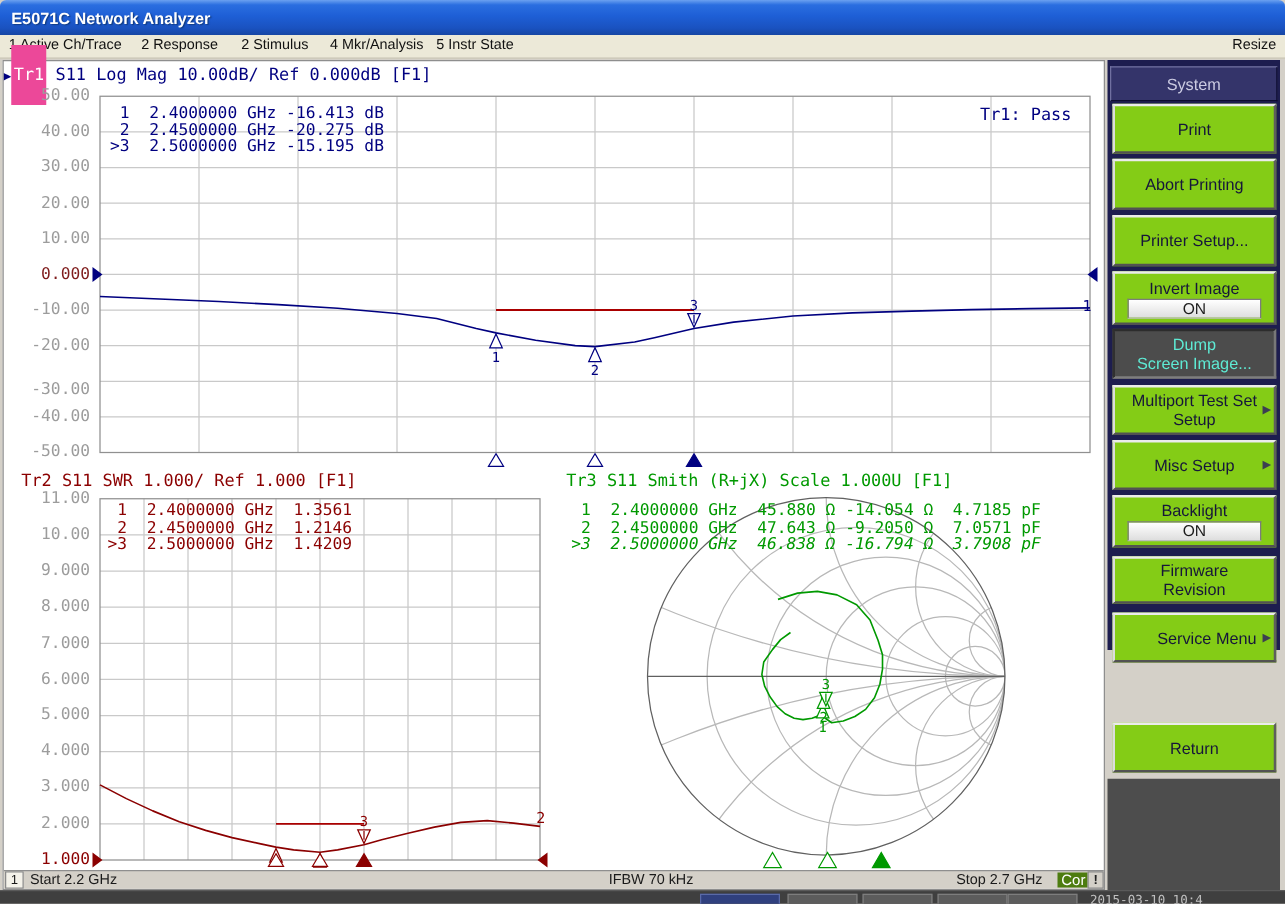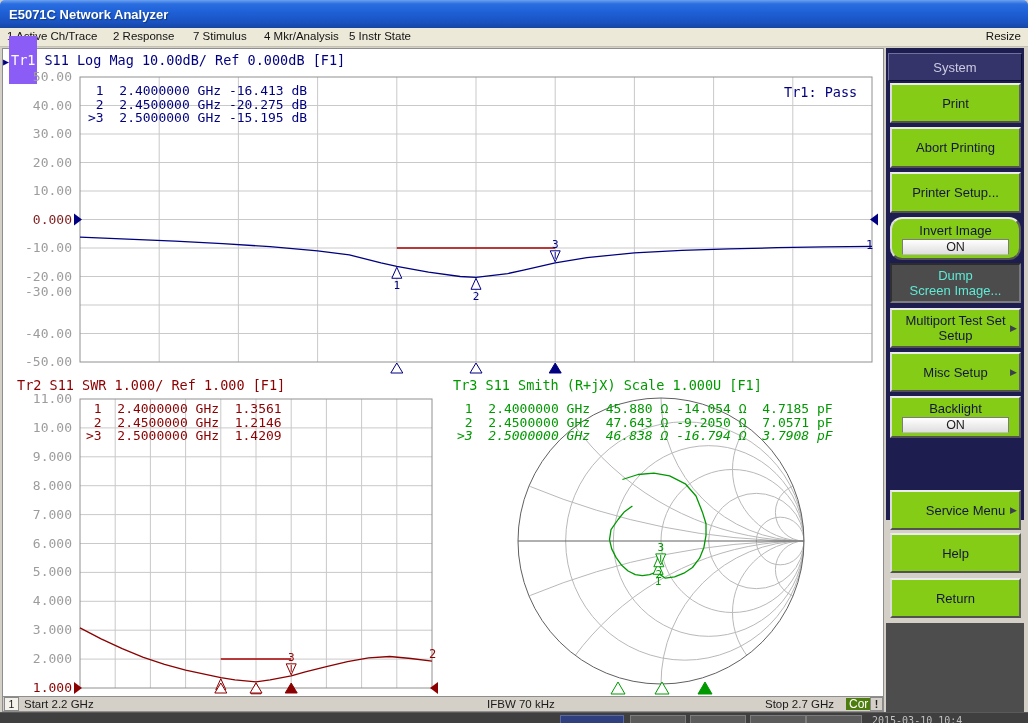--- a/index.html
+++ b/index.html
@@ -52,21 +52,21 @@
     background:#d4d0c8;border:1px solid #8a8a8a;color:#222;
     font-size:10.5px;line-height:12px;text-align:center;font-weight:bold;
   }
   
   #overlay{position:absolute;left:0;top:0;width:1028px;height:723px;z-index:3;pointer-events:none;}
   #overlay > div, #overlay > span{position:absolute;white-space:pre;}
   .mono{font-family:"DejaVu Sans Mono",monospace;}
   .ttl{font-size:13.5px;}
   .tr1c{color:#000080;} .tr2c{color:#8b0000;} .tr3c{color:#009900;}
   .trsel{color:#000080;font-size:10px;}
-  .trname{background:#8b5cf6;color:#ffffff;padding:16px 2px;}
+  .trname{background:#ec4899;color:#ffffff;padding:16px 2px;}
   .mrow{font-size:13px;line-height:13.5px;}
   .ylab{width:56px;text-align:right;font-size:13px;color:#9c9c9c;}
   .ylab.ref1{color:#7f1d1d;} .ylab.ref2{color:#8b0000;}
   .endlab{font-size:12px;}
   
   #sidebar{
     position:absolute;left:886px;top:48px;width:138px;height:472px;
     background:#1d1d4f;z-index:5;
   }
   #sb-header{
@@ -118,21 +118,21 @@
 <body>
 
 <div id="titlebar">
   <span class="title">E5071C Network Analyzer</span>
 </div>
 
 <div id="menubar">
   <span id="resize" class="menu-item">Resize</span>
 <span class="menu-item" style="left: 7px; text-align: right;">1 Active Ch/Trace</span>
     <span class="menu-item" style="left: 113px;">2 Response</span>
-    <span class="menu-item" style="left: 193px;">7 Stimulus</span>
+    <span class="menu-item" style="left: 193px;">2 Stimulus</span>
     <span class="menu-item" style="left: 264px;">4 Mkr/Analysis</span>
     <span class="menu-item" style="left: 349px;">5 Instr State</span>
   </div>
 
 <div id="channel">
   <div id="chstatus">
     <span class="chnum">1</span>
     <span class="st start">Start 2.2 GHz</span>
     <span class="st ifbw">IFBW 70 kHz</span>
     <span class="st stop">Stop 2.7 GHz</span>
@@ -273,21 +273,21 @@
   <span class="mono endlab tr1c" style="left:866px;top:238px;">1</span>
   <span class="mono endlab tr2c" style="left:429px;top:647px;">2</span>
 <div class="mono ylab" style="left: 16px; top: 69px;">50.00</div>
     <div class="mono ylab" style="left: 16px; top: 97.5px;">40.00</div>
     <div class="mono ylab" style="left: 16px; top: 126px;">30.00</div>
     <div class="mono ylab" style="left: 16px; top: 154.5px;">20.00</div>
     <div class="mono ylab" style="left: 16px; top: 183px;">10.00</div>
     <div class="mono ylab ref1" style="left: 16px; top: 211.5px;">0.000</div>
     <div class="mono ylab" style="left: 16px; top: 240px;">-10.00</div>
     <div class="mono ylab" style="left: 16px; top: 268.5px;">-20.00</div>
-    <div class="mono ylab" style="left: 16px; top: 284px;">-30.00</div>
+    <div class="mono ylab" style="left: 16px; top: 304px;">-30.00</div>
     <div class="mono ylab" style="left: 16px; top: 325.5px;">-40.00</div>
     <div class="mono ylab" style="left: 16px; top: 354px;">-50.00</div>
     <div class="mono ylab" style="left: 16px; top: 391px;">11.00</div>
     <div class="mono ylab" style="left: 16px; top: 419.9px;">10.00</div>
     <div class="mono ylab" style="left: 16px; top: 448.8px;">9.000</div>
     <div class="mono ylab" style="left: 16px; top: 477.7px;">8.000</div>
     <div class="mono ylab" style="left: 16px; top: 506.6px;">7.000</div>
     <div class="mono ylab" style="left: 16px; top: 535.5px;">6.000</div>
     <div class="mono ylab" style="left: 16px; top: 564.4px;">5.000</div>
     <div class="mono ylab" style="left: 16px; top: 593.3px;">4.000</div>
@@ -310,47 +310,48 @@
   <div id="sb-filler"></div>
 <div class="skey" style="top: 35px; height: 40px;">
       <span class="lbl">Print</span>
     </div>
     <div class="skey" style="top: 79px; height: 41px;">
       <span class="lbl">Abort Printing</span>
     </div>
     <div class="skey" style="top: 124px; height: 41px;">
       <span class="lbl">Printer Setup...</span>
     </div>
-    <div class="skey" style="top: 169px; height: 43px; border-radius: 12px;">
+    <div class="skey" style="top: 169px; height: 43px;">
       <span class="lbl">Invert Image</span>
       <div class="skey-on">ON</div>
     </div>
     <div class="skey skey-active" style="top: 215px; height: 40px;">
       <span class="lbl">Dump
 Screen Image...</span>
     </div>
     <div class="skey" style="top: 260px; height: 40px;">
       <span class="lbl">Multiport Test Set
 Setup</span>
       <span class="skey-arrow">▶</span>
     </div>
     <div class="skey" style="top: 304px; height: 40px; text-align: right;">
       <span class="lbl">Misc Setup</span>
       <span class="skey-arrow">▶</span>
     </div>
     <div class="skey" style="top: 348px; height: 42px;">
       <span class="lbl">Backlight</span>
       <div class="skey-on">ON</div>
     </div>
+    <div class="skey" style="top: 397px; height: 38px;">
+      <span class="lbl">Firmware
+Revision</span>
+    </div>
     <div class="skey" style="top: 442px; height: 40px; padding-left: 20px;">
       <span class="lbl">Service Menu</span>
       <span class="skey-arrow">▶</span>
-    </div>
-    <div class="skey" style="top: 485px; height: 40px;">
-      <span class="lbl">Help</span>
     </div>
     <div class="skey" style="top: 530px; height: 40px;">
       <span class="lbl">Return</span>
     </div>
   </div>
 
 <div id="bottomstrip">
   <span class="tb-blue"></span>
   <span class="tb-box" style="left:630px;"></span>
   <span class="tb-box" style="left:690px;"></span>

